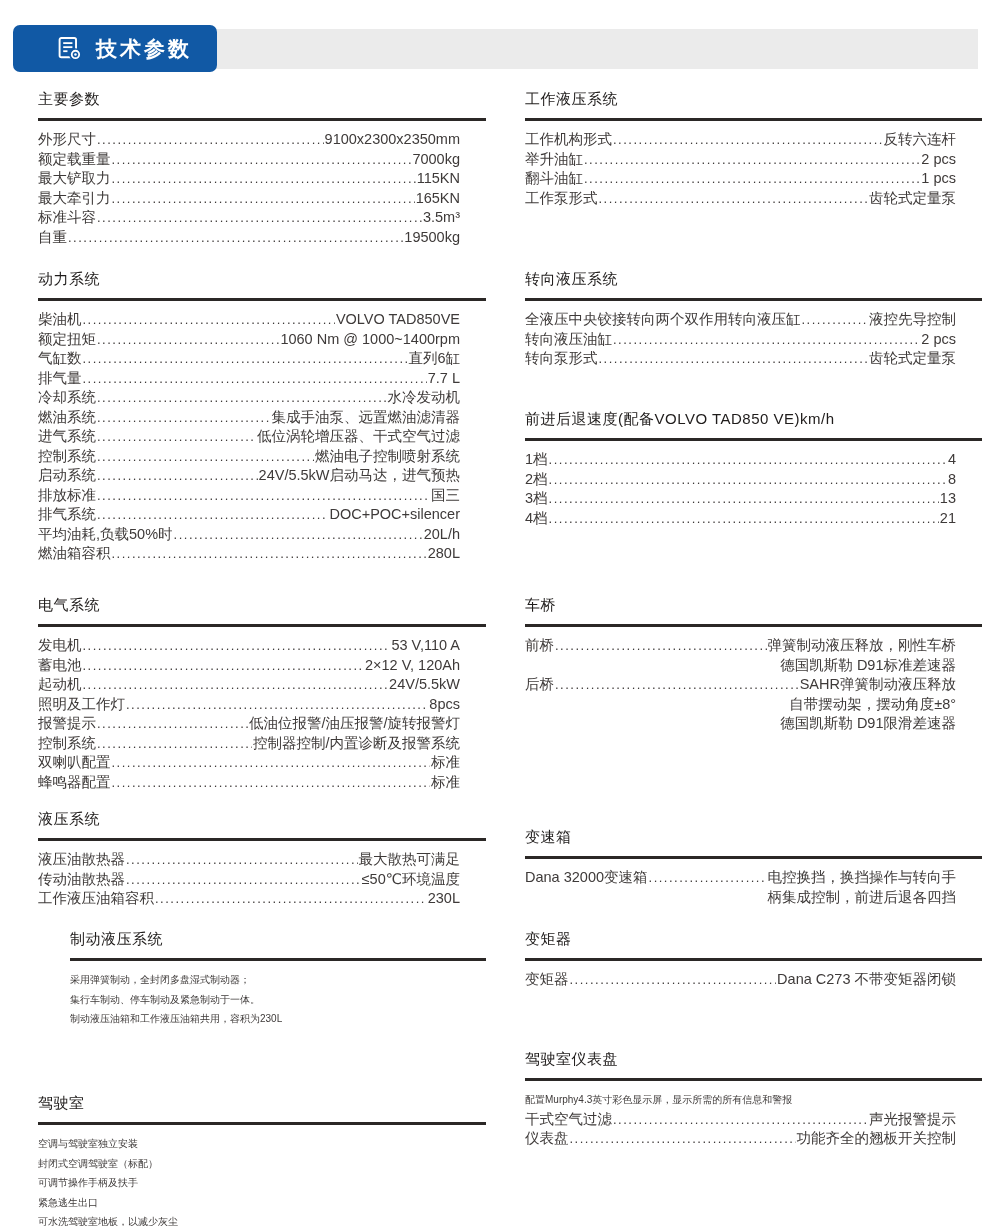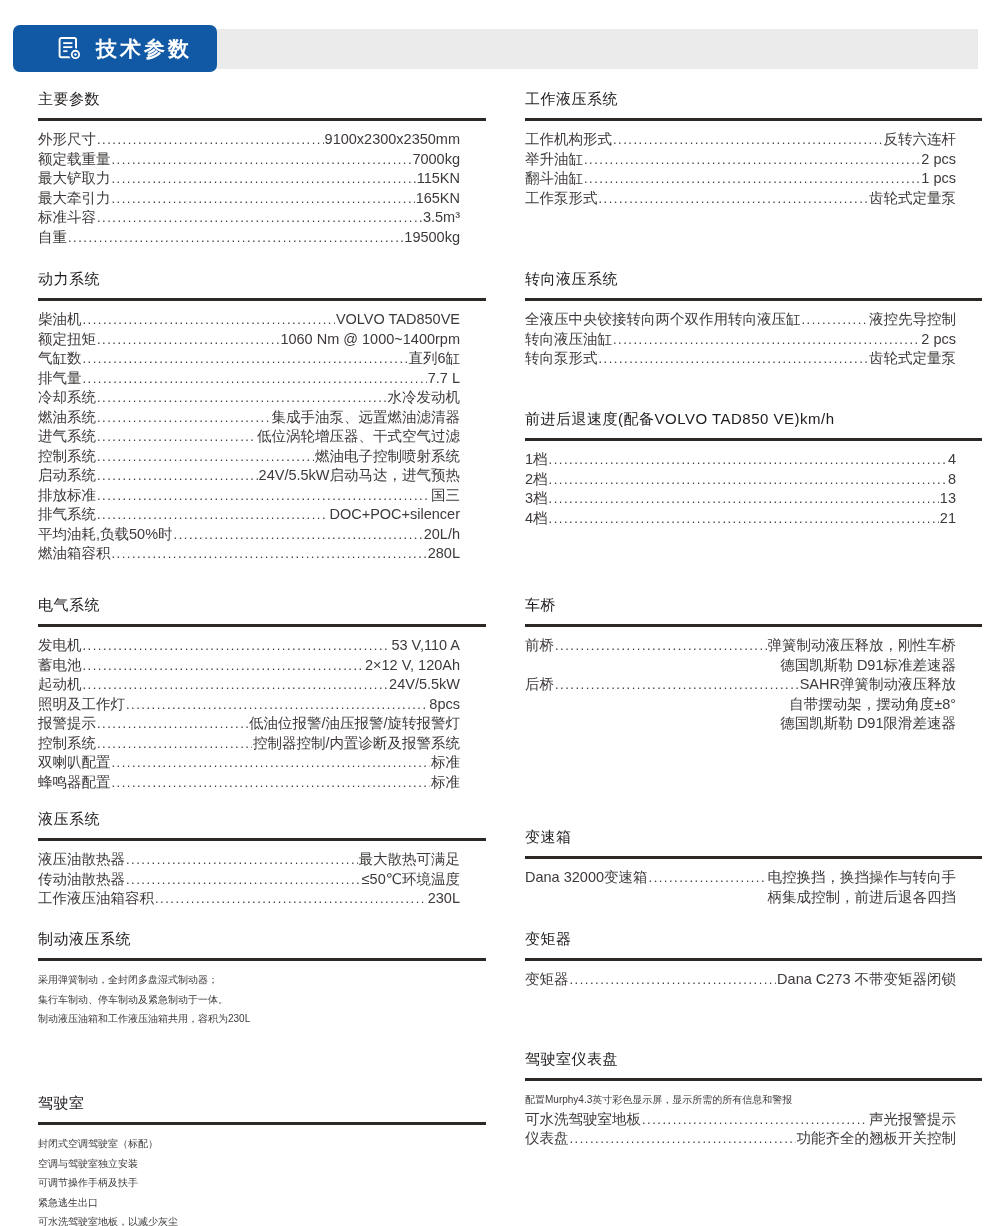--- a/index.html
+++ b/index.html
@@ -35,21 +35,21 @@
   
   .col{position:absolute;top:0;height:100%;}
   .col-left{left:38px;width:448px;}
   .col-right{left:525px;width:457px;}
   .section{position:absolute;left:0;right:0;}
   
   .col-left  .section:nth-child(1){top:90px;}
   .col-left  .section:nth-child(2){top:270px;}
   .col-left  .section:nth-child(3){top:596px;}
   .col-left  .section:nth-child(4){top:810px;}
-  .col-left  .section:nth-child(5){top:930px;}
+  .col-left  .section:nth-child(5){top:930px;margin-left:32px;}
   .col-left  .section:nth-child(6){top:1050px;margin-top:44px;}
   .col-right .section:nth-child(1){top:90px;}
   .col-right .section:nth-child(2){top:270px;}
   .col-right .section:nth-child(3){top:410px;}
   .col-right .section:nth-child(4){top:596px;}
   .col-right .section:nth-child(5){top:828px;}
   .col-right .section:nth-child(6){top:930px;}
   .col-right .section:nth-child(7){top:1050px;}
   
   .sec-title{
@@ -274,22 +274,22 @@
       <div class="sec-body">
         <div class="text-line">采用弹簧制动，全封闭多盘湿式制动器；</div>
         <div class="text-line">集行车制动、停车制动及紧急制动于一体。</div>
         <div class="text-line">制动液压油箱和工作液压油箱共用，容积为230L</div>
       </div>
     </section>
     <section class="section">
       <h2 class="sec-title">驾驶室</h2>
       <div class="sec-rule"></div>
       <div class="sec-body">
+        <div class="text-line">空调与驾驶室独立安装</div>
         <div class="text-line">封闭式空调驾驶室（标配）</div>
-        <div class="text-line">空调与驾驶室独立安装</div>
         <div class="text-line">可调节操作手柄及扶手</div>
         <div class="text-line">紧急逃生出口</div>
         <div class="text-line">可水洗驾驶室地板，以减少灰尘</div>
         <div class="text-line">驾驶室三点进入系统</div>
       </div>
     </section>
   </div>
 <div class="col col-right">
     <section class="section">
       <h2 class="sec-title">工作液压系统</h2>
@@ -405,21 +405,21 @@
           <span class="spec-value">Dana C273  不带变矩器闭锁</span>
         </div>
       </div>
     </section>
     <section class="section">
       <h2 class="sec-title">驾驶室仪表盘</h2>
       <div class="sec-rule"></div>
       <div class="sec-body">
         <div class="text-line">配置Murphy4.3英寸彩色显示屏，显示所需的所有信息和警报</div>
         <div class="spec-row">
-          <span class="spec-label">可水洗驾驶室地板</span>
+          <span class="spec-label">干式空气过滤</span>
           <span class="dot-leader"></span>
           <span class="spec-value">声光报警提示</span>
         </div>
         <div class="spec-row">
           <span class="spec-label">仪表盘</span>
           <span class="dot-leader"></span>
           <span class="spec-value">功能齐全的翘板开关控制</span>
         </div>
       </div>
     </section>

